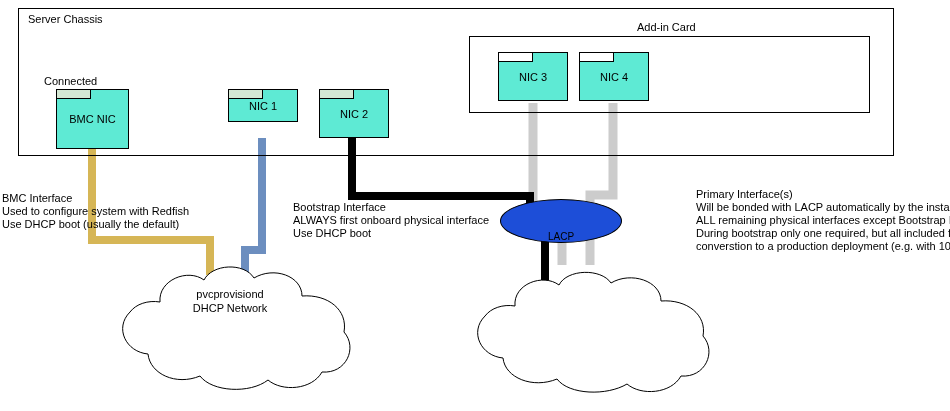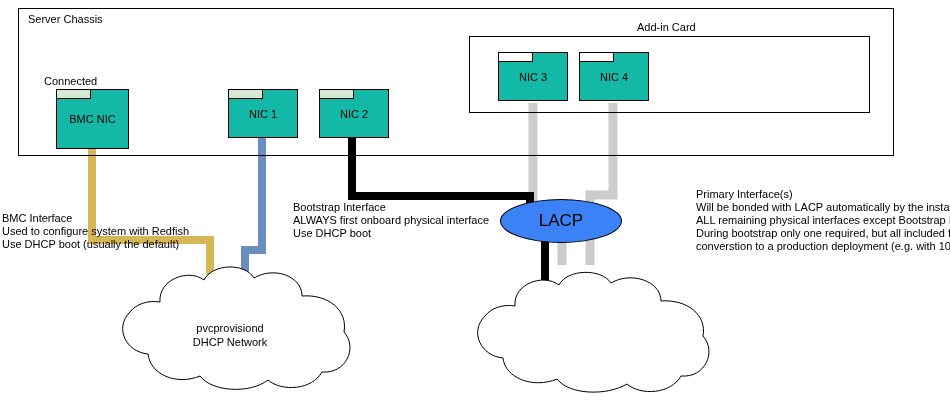--- a/index.html
+++ b/index.html
@@ -23,21 +23,21 @@
     line-height: 13px;
   }
   .chassis {
     position: absolute;
     border: 1px solid #000000;
     background: transparent;
   }
   .nic {
     position: absolute;
     border: 1px solid #000000;
-    background: #14b8a6;
+    background: #5eead4;
     box-sizing: border-box;
   }
   .nic .tab {
     position: absolute;
     top: 0;
     left: 0;
     height: 9px;
     width: 34px;
     border-right: 1px solid #000000;
     border-bottom: 1px solid #000000;
@@ -63,25 +63,25 @@
     text-align: center;
     font-size: 11px;
     color: #000000;
     line-height: 14px;
     white-space: pre;
   }
   .ellipse {
     position: absolute;
     border: 1px solid #000000;
     border-radius: 50%;
-    background: #3b82f6;
+    background: #1d4ed8;
     display: flex;
-    align-items: center;
+    align-items: flex-end;
     justify-content: center;
-    font-size: 17px;
+    font-size: 10px;
     color: #000000;
   }
   svg.wires {
     position: absolute;
     left: 0;
     top: 0;
     width: 950px;
     height: 411px;
   }
 </style>
@@ -112,21 +112,21 @@
   <div class="chassis" style="left:469px; top:36px; width:399px; height:75px;"></div>
   <div class="lbl" style="left:637px; top:21px;">Add-in Card</div>
 
   <div class="lbl" style="left:44px; top:75px;">Connected</div>
 
   <div class="nic" style="left:56px; top:89px; width:73px; height:60px;">
     <div class="tab green"></div>
     <div class="nm">BMC NIC</div>
   </div>
 
-  <div class="nic" style="left:228px; top:89px; width:70px; height:49px;">
+  <div class="nic" style="left:228px; top:89px; width:70px; height:33px;">
     <div class="tab green"></div>
     <div class="nm">NIC 1</div>
   </div>
 
   <div class="nic" style="left:319px; top:89px; width:70px; height:49px;padding-left:11px;">
     <div class="tab green"></div>
     <div class="nm">NIC 2</div>
   </div>
 
   <div class="nic" style="left:498px; top:52px; width:70px; height:49px;">
@@ -136,21 +136,21 @@
 
   <div class="nic" style="left:579px; top:52px; width:70px; height:49px;padding-left:34px;">
     <div class="tab white"></div>
     <div class="nm">NIC 4</div>
   </div>
 
   <div class="ellipse" style="left:500px; top:199px; width:120px; height:42px;">
     <span>LACP</span>
   </div>
 
-  <div class="lbl" style="left:2px; top:192px;margin-top:20px;">BMC Interface
+  <div class="lbl" style="left:2px; top:192px;">BMC Interface
 Used to configure system with Redfish
 Use DHCP boot (usually the default)</div>
   <div class="lbl" style="left:257px; top:201px;margin-left:36px;">Bootstrap Interface
 ALWAYS first onboard physical interface
 Use DHCP boot</div>
   <div class="lbl" style="left:662px; top:188px;margin-left:34px;">Primary Interface(s)
 Will be bonded with LACP automatically by the installer
 ALL remaining physical interfaces except Bootstrap Interface
 During bootstrap only one required, but all included for transparent
 converstion to a production deployment (e.g. with 10GbE vs 1GbE)</div>
@@ -161,21 +161,21 @@
              C 112 2, 144 0, 154 16
              C 174 4, 202 14, 202 34
              C 228 32, 248 48, 244 70
              C 258 86, 246 112, 222 110
              C 212 128, 182 130, 168 118
              C 150 132, 112 130, 100 114
              C 76 124, 50 112, 48 92
              C 26 90, 14 66, 30 50
              C 36 42, 48 38, 60 40 Z" fill="#ffffff" stroke="#000000" stroke-width="1"></path>
   </svg>
-  <div class="cloud-label" style="left:130px; top:321px; width:200px;">pvcprovisiond
+  <div class="cloud-label" style="left:130px; top:287px; width:200px;">pvcprovisiond
 DHCP Network</div>
 
   <svg class="cloud" style="left:455px; top:268px; width:265px; height:128px;" viewBox="0 0 265 128">
     <path d="M 60 38
              C 58 16, 88 5, 104 17
              C 112 1, 146 0, 156 15
              C 176 3, 206 13, 206 33
              C 232 31, 252 47, 248 68
              C 262 84, 250 110, 226 108
              C 216 126, 186 128, 172 116

